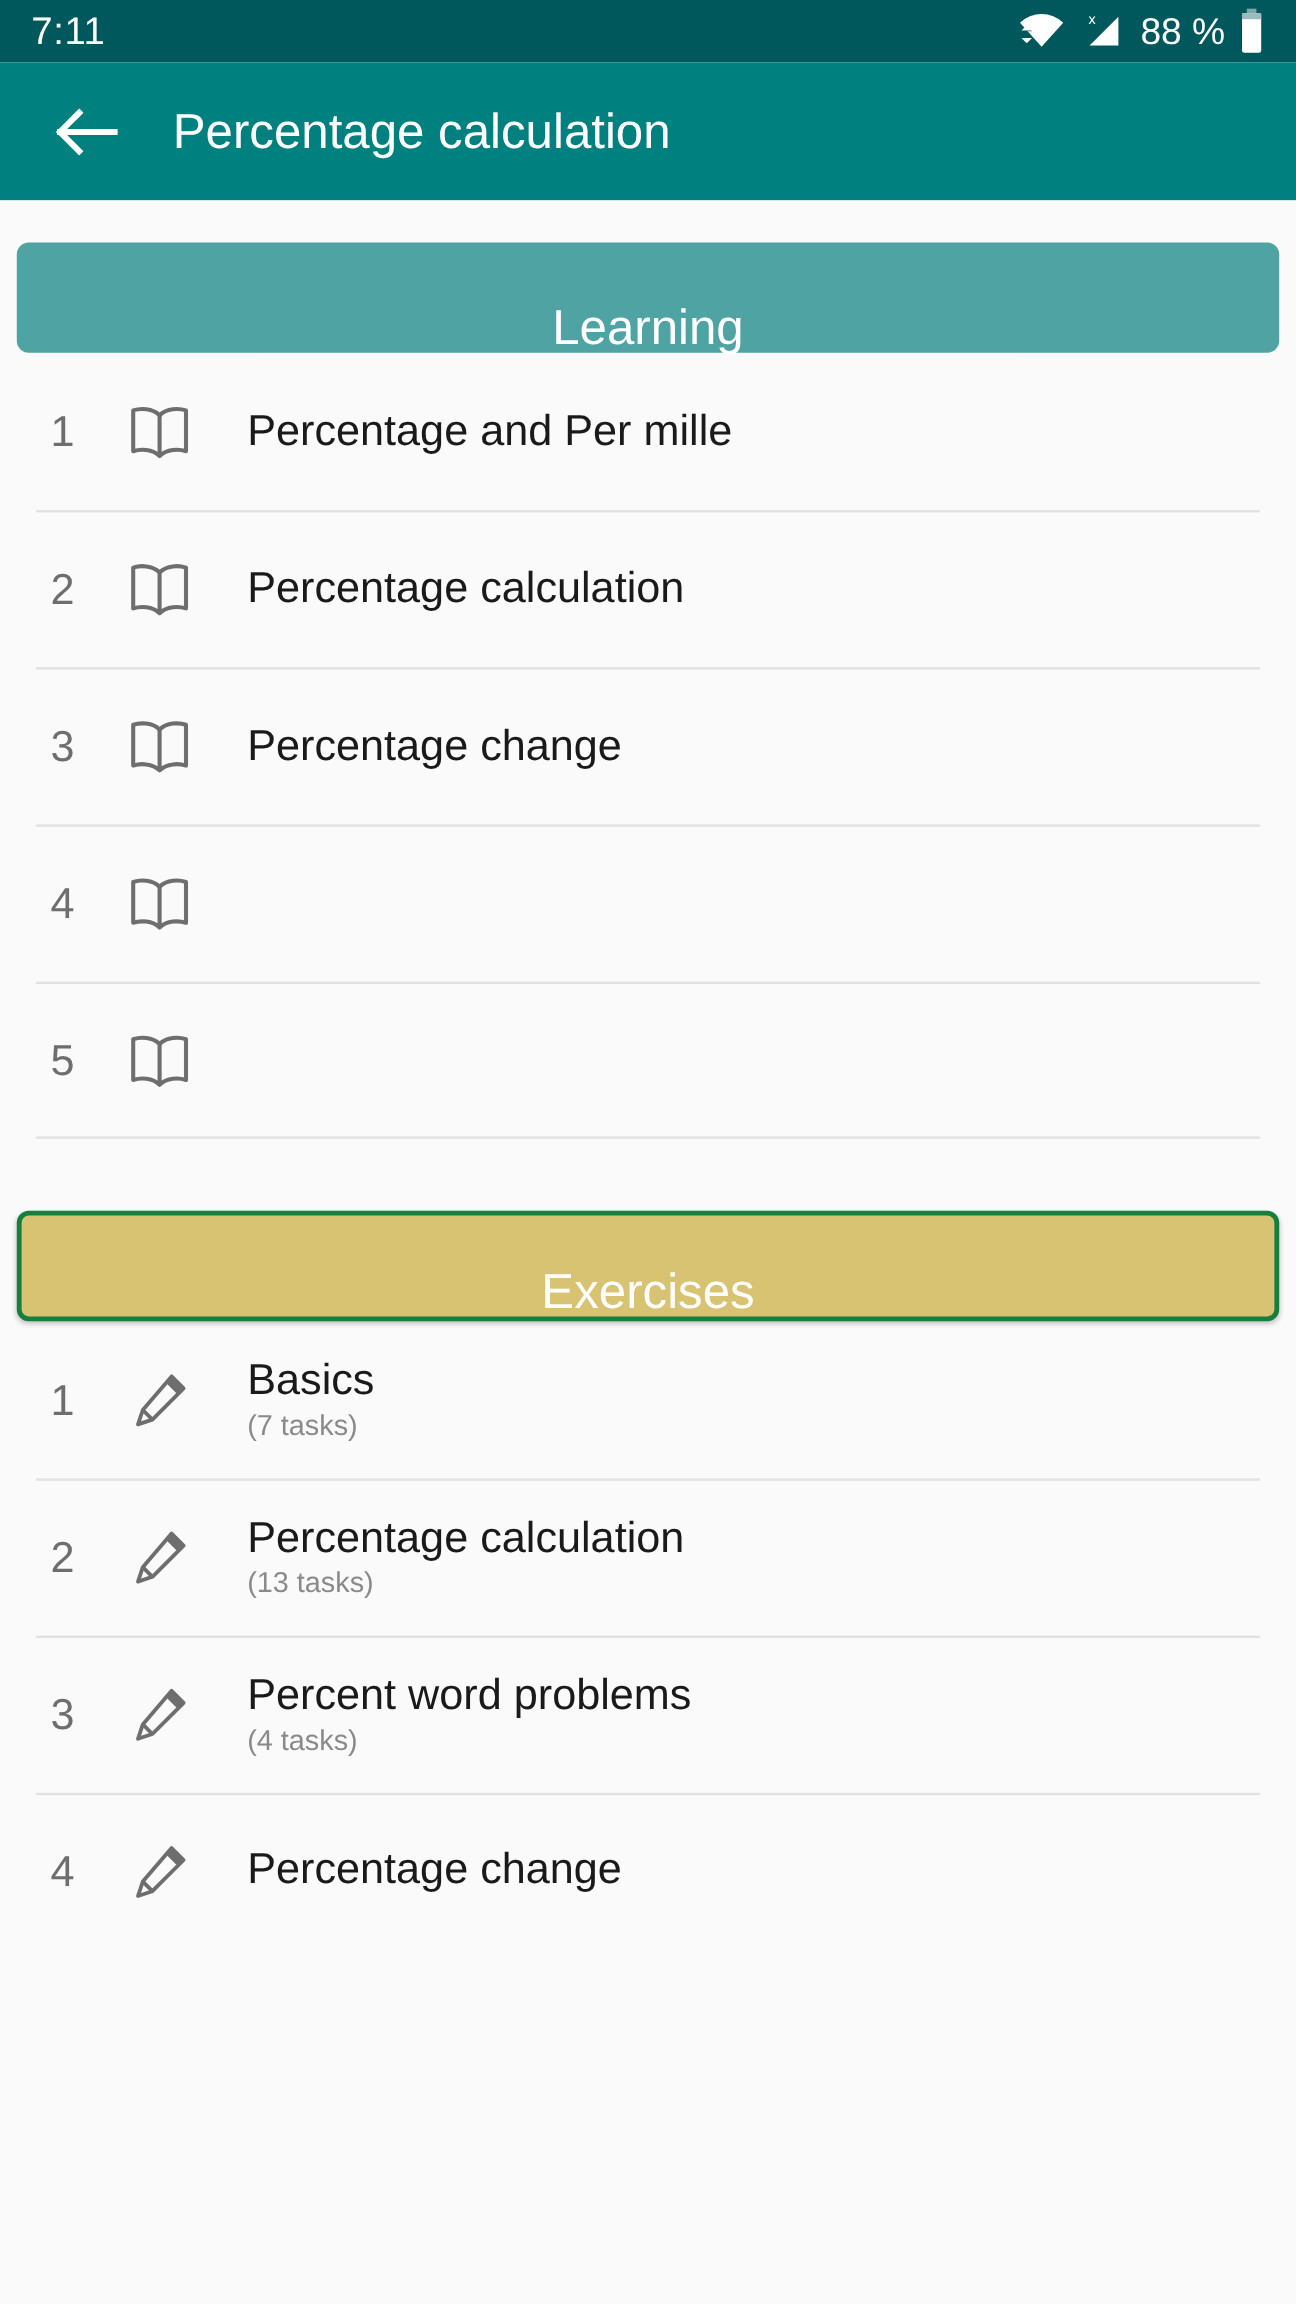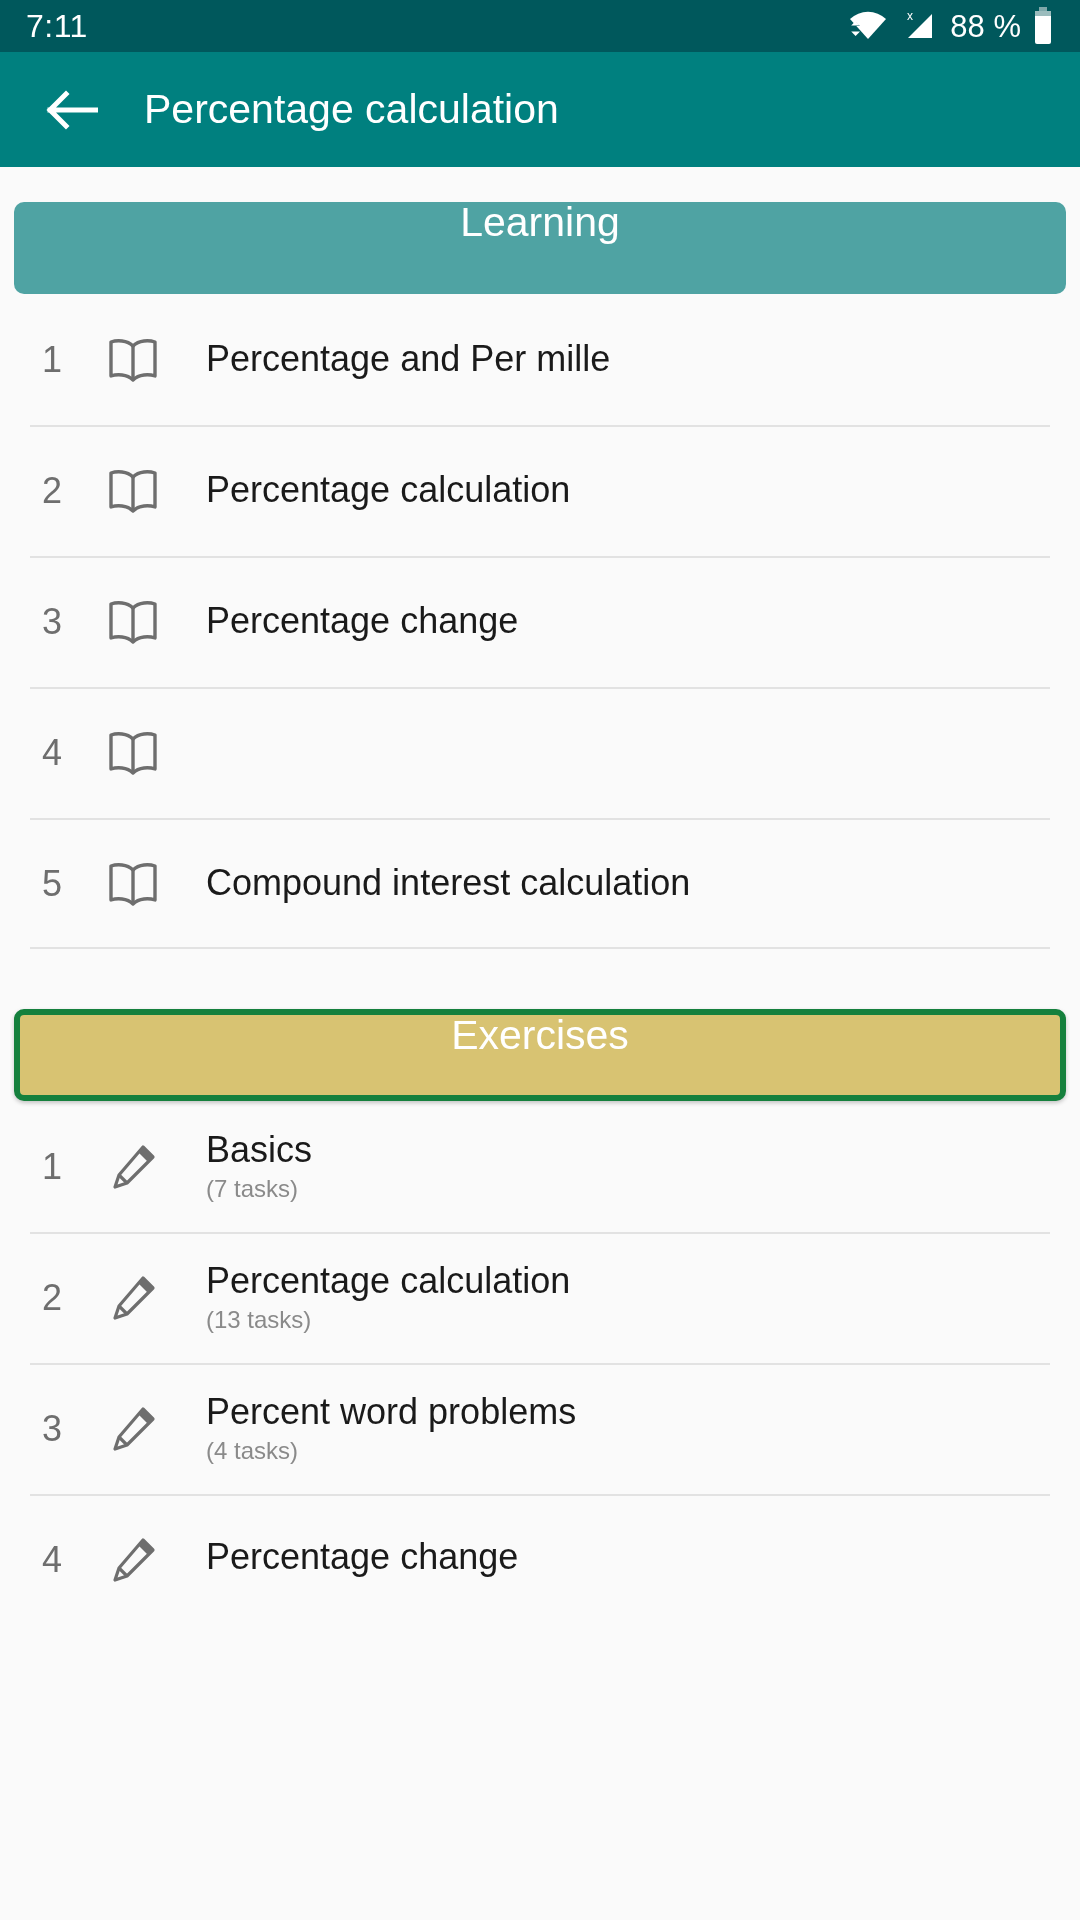--- a/index.html
+++ b/index.html
@@ -72,35 +72,35 @@
   .content {
     background: #FAFAFA;
     padding-top: 35px;
   }
 
   .section-header {
     margin: 0 14px;
     height: 92px;
     border-radius: 10px;
     display: flex;
-    align-items: flex-start;
+    align-items: flex-end;
     justify-content: center;
     box-sizing: border-box;
   }
   .section-header-label {
     color: #FFFFFF;
     font-size: 41px;
     line-height: 1;
   }
   .section-header.learning {
     background: #4FA3A3;
   }
   .section-header.exercises {
     background: #D8C372;
-    border: 6px solid #15803d;
+    border: 4px solid #15803d;
     box-shadow: 0 2px 4px rgba(0,0,0,0.22);
   }
 
   .list {
     margin-top: 0;
   }
   .row {
     display: flex;
     align-items: center;
     height: 131px;
@@ -270,23 +270,20 @@
     </div>
 
     <div class="row row-last-divider">
       <div class="row-index">5</div>
       <div class="row-icon">
         <svg class="icon-svg" width="56" height="48" viewBox="0 0 56 48">
           <path d="M28 10 C22 4, 12 4, 6 6 L6 40 C12 38, 22 38, 28 44 C34 38, 44 38, 50 40 L50 6 C44 4, 34 4, 28 10 Z" fill="none" stroke="#6E6E6E" stroke-width="3.4" stroke-linejoin="round"></path>
           <path d="M28 10 L28 44" stroke="#6E6E6E" stroke-width="3.4" fill="none"></path>
         </svg>
       </div>
-      <div class="row-body">
-        <div class="row-title">Compound interest calculation</div>
-      </div>
     </div>
 
   </div>
 
   <div class="section-gap"></div>
 
   <div class="section-header exercises">
     <span class="section-header-label">Exercises</span>
   </div>
 

